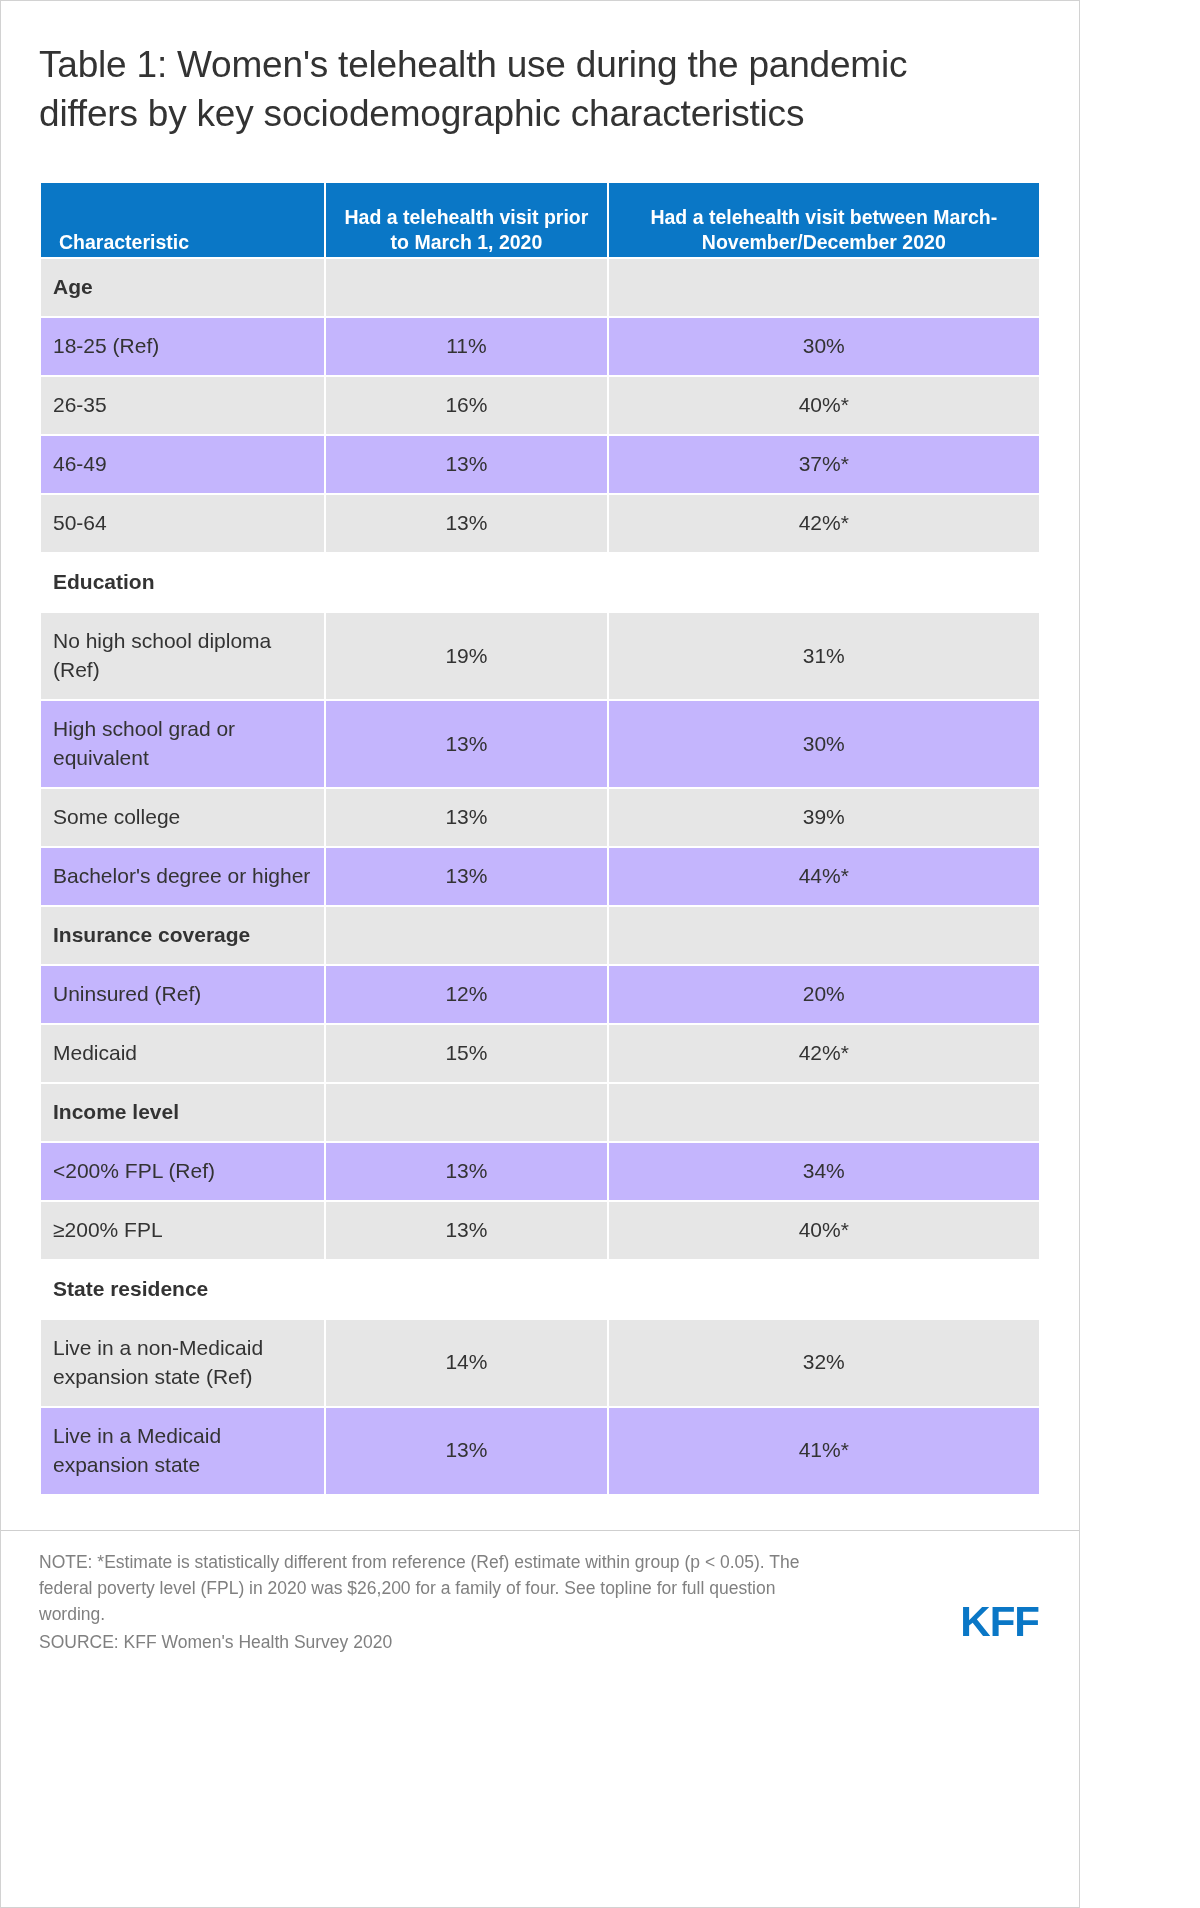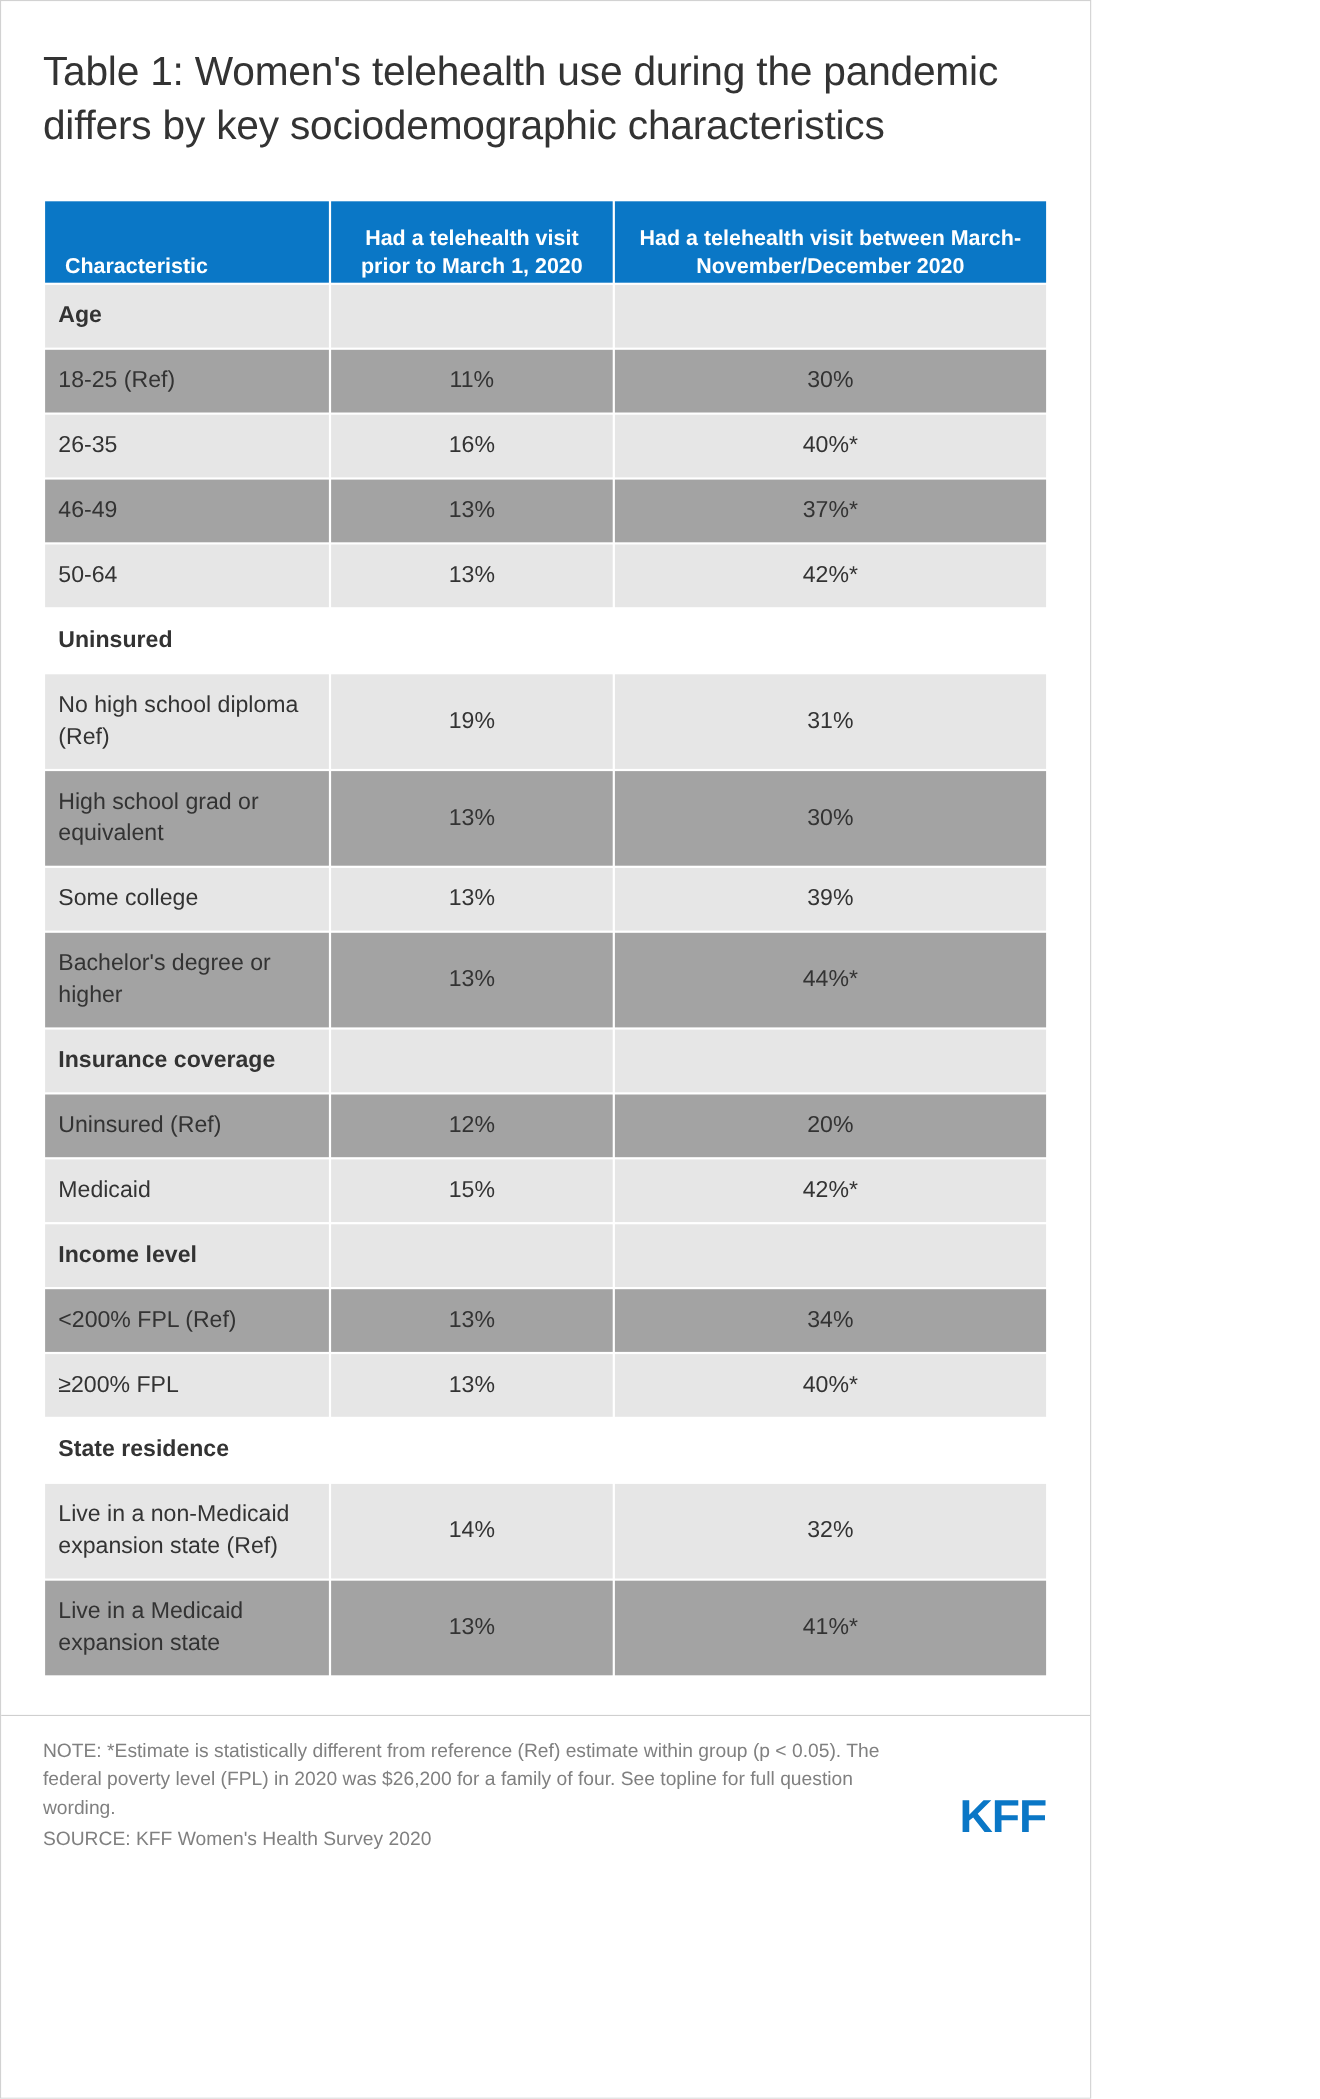--- a/index.html
+++ b/index.html
@@ -6,21 +6,21 @@
     margin: 0;
     padding: 0;
     background: #ffffff;
   }
   body {
     font-family: "Liberation Sans", sans-serif;
     -webkit-font-smoothing: antialiased;
   }
   #page {
     position: relative;
-    width: 992px;
+    width: 1080px;
     min-height: 1908px;
     background: #ffffff;
     box-sizing: border-box;
     border: 1px solid #d2d2d2;
     padding: 0;
     overflow: hidden;
   }
   .inner {
     padding: 34px 38px 0 38px;
   }
@@ -65,21 +65,21 @@
     text-align: left;
     padding-left: 18px;
   }
 
   tbody td {
     font-size: 21px;
     color: #333333;
     line-height: 1.38;
     padding: 14px 12px;
     vertical-align: middle;
-    background: #a3a3a3;
+    background: #c4b5fd;
     border: 0;
   }
   tbody tr.shade td {
     background: #e6e6e6;
   }
   tbody td.lbl {
     text-align: left;
     padding-right: 10px;
   }
   tbody td.val {
@@ -169,21 +169,21 @@
               <td class="lbl">46-49</td>
               <td class="val">13%</td>
               <td class="val">37%*</td>
             </tr>
             <tr class="shade">
               <td class="lbl">50-64</td>
               <td class="val">13%</td>
               <td class="val">42%*</td>
             </tr>
             <tr class=" group plain">
-              <td class="lbl">Uninsured</td>
+              <td class="lbl">Education</td>
               <td class="val"></td>
               <td class="val"></td>
             </tr>
             <tr class="shade">
               <td class="lbl">No high school diploma (Ref)</td>
               <td class="val">19%</td>
               <td class="val">31%</td>
             </tr>
             <tr>
               <td class="lbl">High school grad or equivalent</td>

